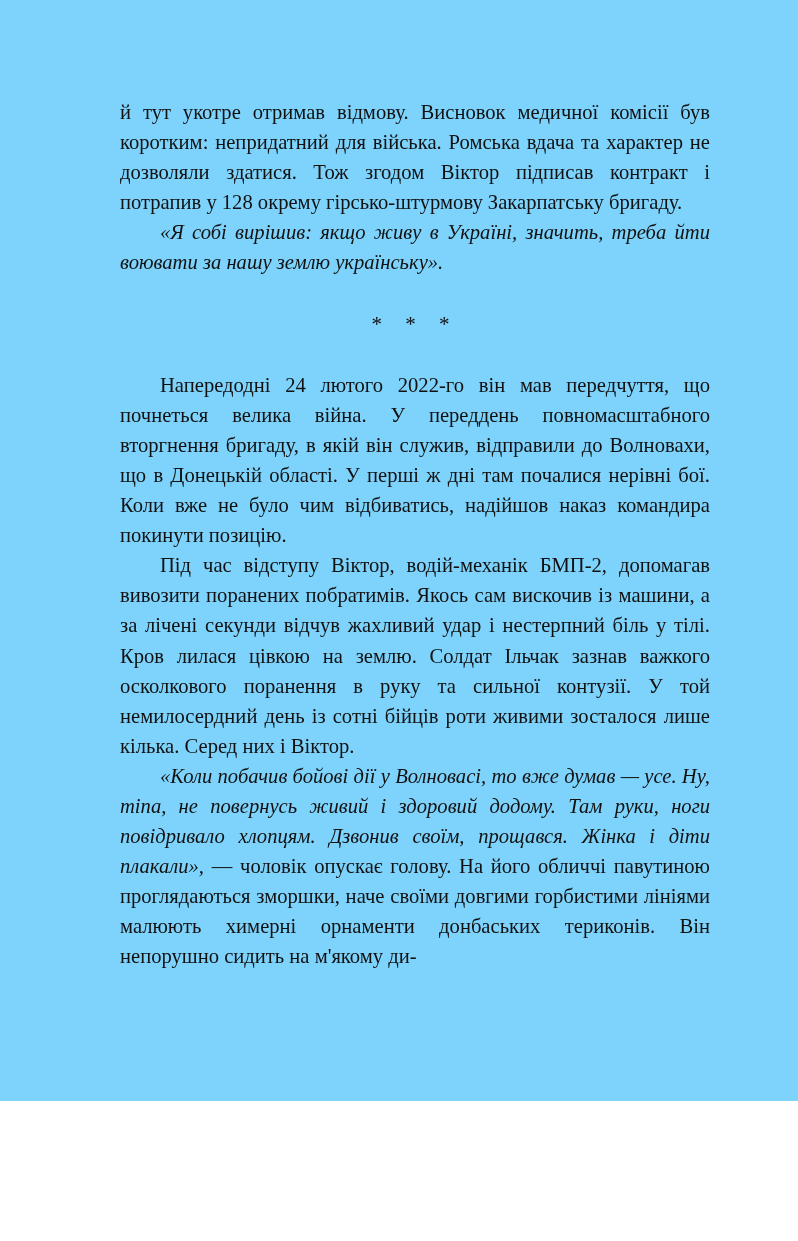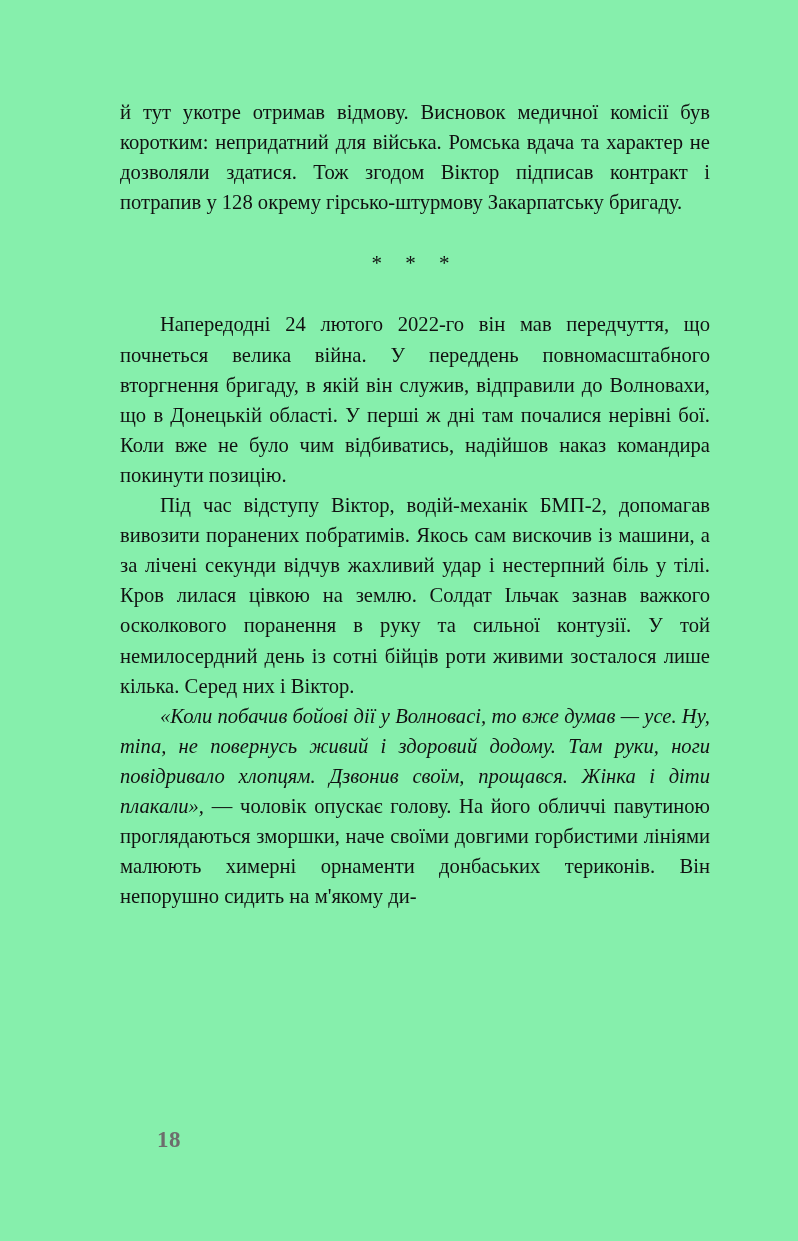--- a/index.html
+++ b/index.html
@@ -5,23 +5,23 @@
 <style>
   html, body {
     margin: 0;
     padding: 0;
     background: #ffffff;
   }
 
   .page {
     position: relative;
     width: 798px;
-    height: 1241px;
+    height: 1101px;
     margin: 0 auto;
-    background: #86efac;
+    background: #7dd3fc;
     box-sizing: border-box;
     overflow: hidden;
   }
 
   .text-block {
     position: absolute;
     left: 120px;
     top: 97px;
     width: 590px;
   }
@@ -78,20 +78,21 @@
 </style>
 </head>
 <body>
 
 <div class="page">
 
   <div class="text-block">
 
     <p class="para no-indent last-line-left">й тут укотре отримав відмову. Висновок медичної комісії був коротким: непридатний для війська. Ромська вдача та характер не дозволяли здатися. Тож згодом Віктор підписав контракт і потрапив у 128 окрему гірсько-штурмову Закарпатську бригаду.</p>
 
+    <p class="para ital last-line-left">«Я собі вирішив: якщо живу в Україні, значить, треба йти воювати за нашу землю українську».</p>
 
     <p class="divider">* * *</p>
 
 
     <p class="para last-line-left">Напередодні 24 лютого 2022-го він мав передчуття, що почнеться велика війна. У переддень повномасштабного вторгнення бригаду, в якій він служив, відправили до Волновахи, що в Донецькій області. У перші ж дні там почалися нерівні бої. Коли вже не було чим відбиватись, надійшов наказ командира покинути позицію.</p>
 
     <p class="para last-line-left">Під час відступу Віктор, водій-механік БМП-2, допомагав вивозити поранених побратимів. Якось сам вискочив із машини, а за лічені секунди відчув жахливий удар і нестерпний біль у тілі. Кров лилася цівкою на землю. Солдат Ільчак зазнав важкого осколкового поранення в руку та сильної контузії. У той немилосердний день із сотні бійців роти живими зосталося лише кілька. Серед них і Віктор.</p>
 
     <p class="para"><span class="ital">«Коли побачив бойові дії у Волновасі, то вже думав — усе. Ну, тіпа, не повернусь живий і здоровий додому. Там руки, ноги повідривало хлопцям. Дзвонив своїм, прощався. Жінка і діти плакали»,</span><span> — чоловік опускає голову. На його обличчі павутиною проглядаються зморшки, наче своїми довгими горбистими лініями малюють химерні орнаменти донбаських териконів. Він непорушно сидить на м'якому ди-</span></p>
 

